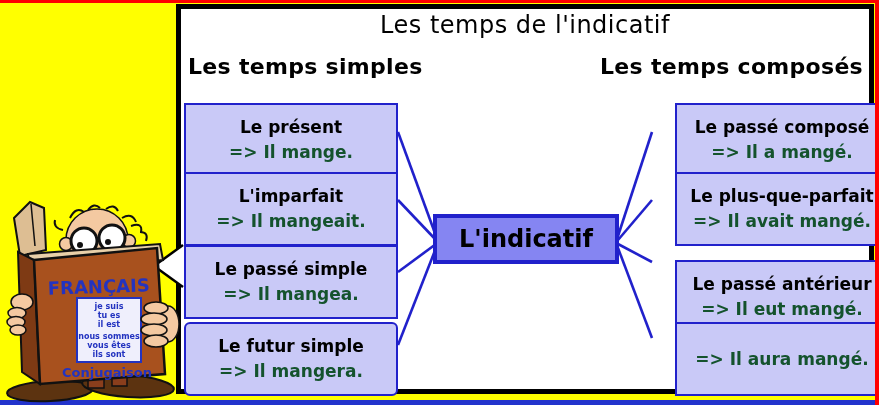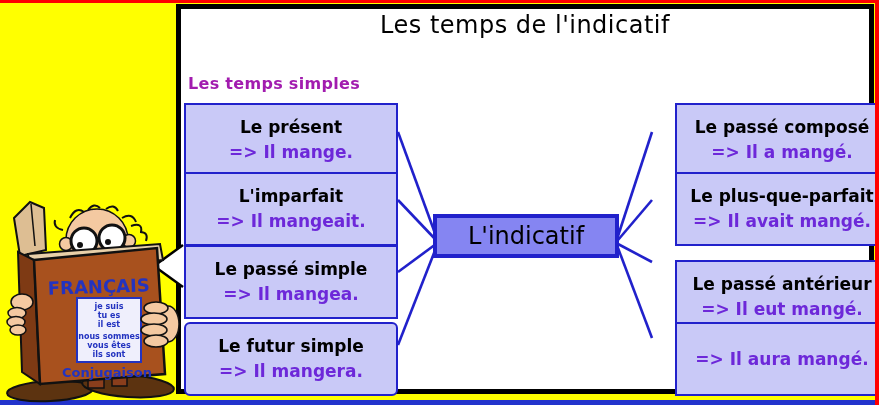--- a/index.html
+++ b/index.html
@@ -12,39 +12,39 @@
   .strip-right{position:absolute;right:0;top:0;width:4px;height:405px;background:#FF0000;}
   .strip-bottom{position:absolute;left:0;bottom:0;width:875px;height:5px;background:#2233CC;}
 
   
   .panel{position:absolute;left:176px;top:4px;width:698px;height:390px;
          background:#FFFFFF;border:5px solid #000;box-sizing:border-box;}
 
   .title{position:absolute;left:176px;top:11px;width:698px;text-align:center;
          font-size:24px;font-weight:normal;color:#000;letter-spacing:.5px;}
 
-  .col-header{position:absolute;top:74px;font-size:16px;font-weight:bold;color:#a21caf;letter-spacing:.3px;}
+  .col-header{position:absolute;top:54px;font-size:22px;font-weight:bold;color:#000000;letter-spacing:.3px;}
   .col-header.left{left:188px;}
   .col-header.right{right:16px;}
 
   
   .tbox{position:absolute;width:214px;height:74px;background:#C9C9F7;
         border:2px solid #2121CB;box-sizing:border-box;
         display:flex;flex-direction:column;justify-content:center;align-items:center;
         text-align:center;}
   .tbox .tense{font-size:17px;font-weight:bold;color:#000;line-height:25px;}
-  .tbox .example{font-size:17px;font-weight:bold;color:#6d28d9;line-height:25px;}
+  .tbox .example{font-size:17px;font-weight:bold;color:#14532d;line-height:25px;}
   .lb{left:184px;}  .rb{left:675px;}
   .lb.b0{top:103px;} .lb.b1{top:172px;} .lb.b2{top:245px;} .lb.b3{top:322px;border-radius:6px;}
   .rb.b0{top:103px;} .rb.b1{top:172px;} .rb.b2{top:252px;margin-top:8px;} .rb.b3{top:322px;}
 
-  .center-box{position:absolute;left:433px;top:214px;width:186px;height:44px;
+  .center-box{position:absolute;left:433px;top:214px;width:186px;height:50px;
         background:#8585F2;border:4px solid #2121CB;box-sizing:border-box;
         display:flex;justify-content:center;align-items:center;
-        font-size:24px;font-weight:normal;color:#000;}
+        font-size:24px;font-weight:bold;color:#000;}
 
   .overlay-svg{position:absolute;left:0;top:0;width:879px;height:405px;pointer-events:none;}
   .char-svg{position:absolute;left:0;top:196px;width:185px;height:209px;}
 </style>
 </head>
 <body>
 
 <div class="stage">
 
   <div class="strip-top"></div>
@@ -69,20 +69,21 @@
 
   <svg class="overlay-svg" viewBox="0 0 879 405">
     <polygon points="183,245 154,266 183,287" fill="#FFFFFF"></polygon>
     <line x1="183" y1="245" x2="154" y2="266" stroke="#000" stroke-width="2.5"></line>
     <line x1="154" y1="266" x2="183" y2="287" stroke="#000" stroke-width="2.5"></line>
   </svg>
 
   <div class="title">Les temps de l'indicatif</div>
 
   <div class="col-header left">Les temps simples</div>
+  <div class="col-header right">Les temps composés</div>
 
   <div class="tbox lb b0">
     <div class="tense">Le présent</div>
     <div class="example">=&gt; Il mange.</div>
   </div>
   <div class="tbox lb b2">
     <div class="tense">Le passé simple</div>
     <div class="example">=&gt; Il mangea.</div>
   </div>
   <div class="tbox lb b1">

